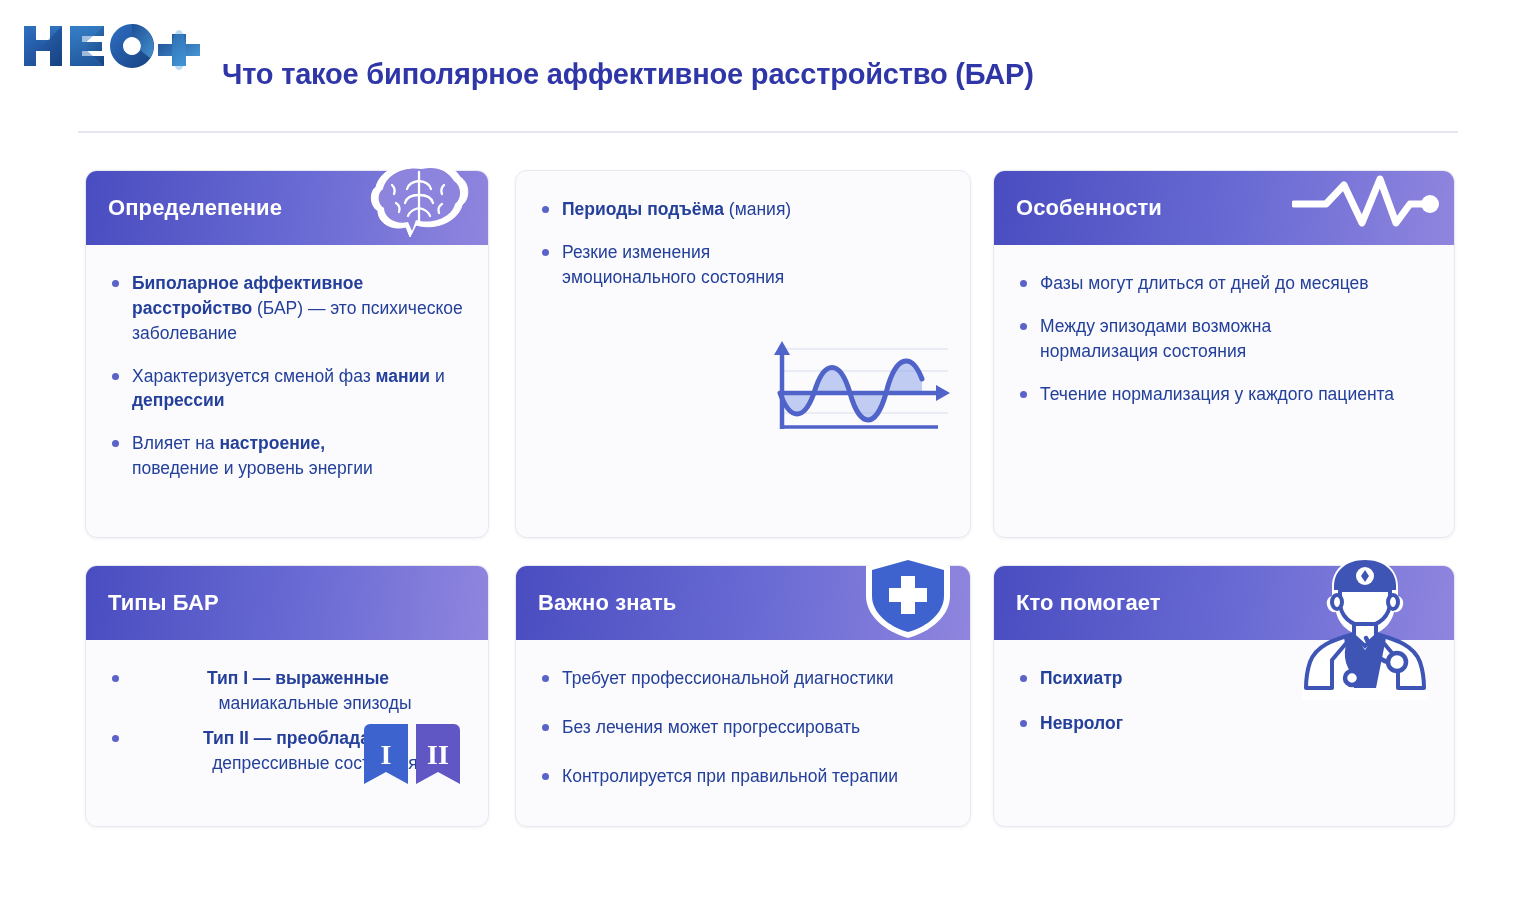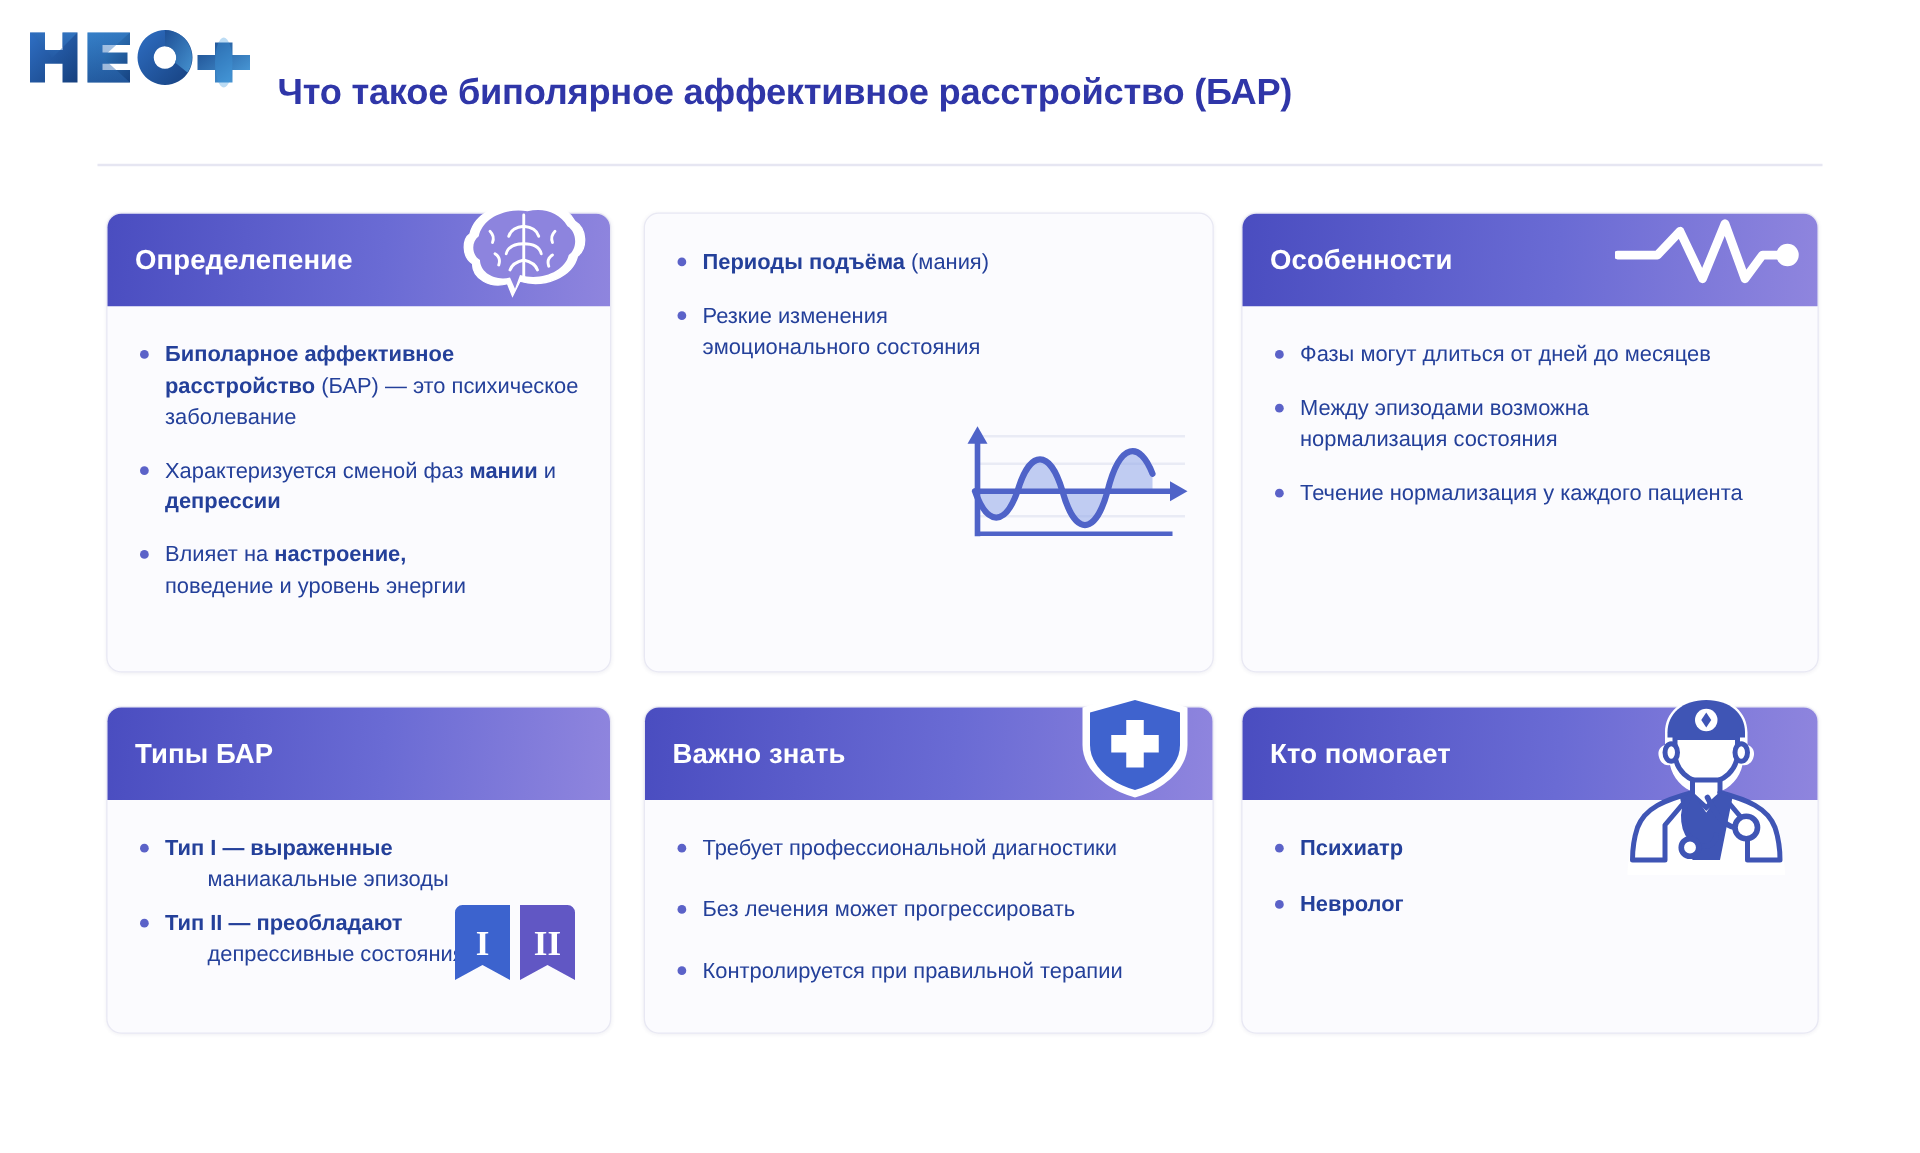--- a/index.html
+++ b/index.html
@@ -125,21 +125,21 @@
     background: #5B62C8;
   }
 
   .b  { font-weight: bold; }
   .ind { display: block; padding-left: 34px; font-weight: normal; }
 
   
   #card-definition   { left: 85px;  top: 0px;   width: 404px; height: 368px; }
   #card-symptoms     { left: 515px; top: 0px;   width: 456px; height: 368px; }
   #card-features     { left: 993px; top: 0px;   width: 462px; height: 368px; }
-  #card-types        { left: 85px;  top: 395px; width: 404px; height: 262px; }
+  #card-types        { left: 85px;  top: 395px; width: 404px; height: 262px; text-align: center; }
   #card-important    { left: 515px; top: 395px; width: 456px; height: 262px; }
   #card-who-helps    { left: 993px; top: 395px; width: 462px; height: 262px; }
 
   
   .hdr-icon {
     position: absolute;
     z-index: 2;
     pointer-events: none;
   }
   #icon-brain      { right: 6px;  top: -14px; width: 118px; height: 84px; }

